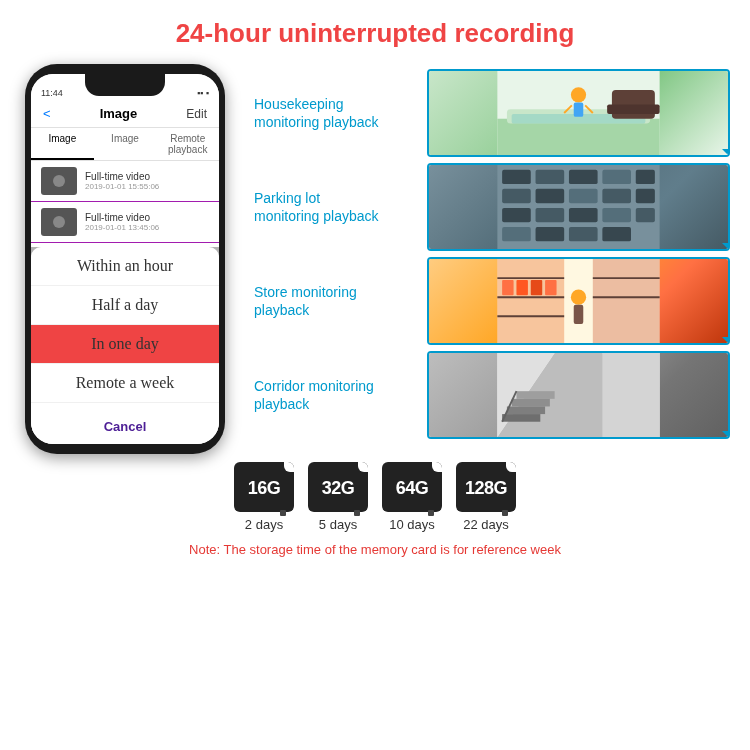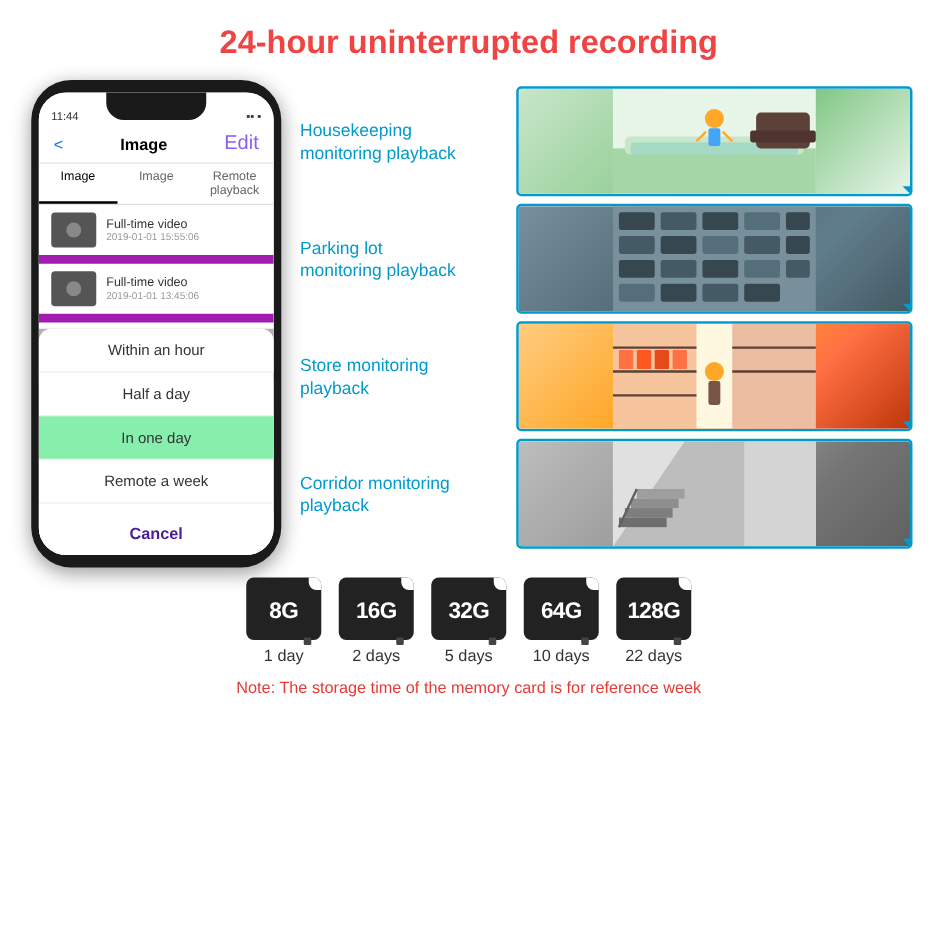--- a/index.html
+++ b/index.html
@@ -21,21 +21,21 @@
       font-size: 26px;
       font-weight: bold;
       color: #ef4444;
     }
 
     
     .main-area {
       display: flex;
       flex-direction: row;
       padding: 0 20px;
-      gap: 10px;
+      gap: 24px;
       margin-top: 5px;
     }
 
     
     .phone-container {
       width: 210px;
       flex-shrink: 0;
       position: relative;
     }
     .phone-outer {
@@ -86,22 +86,22 @@
     .phone-nav-bar .back-arrow {
       color: #007AFF;
       font-size: 13px;
     }
     .phone-nav-bar .title {
       font-size: 13px;
       font-weight: 600;
       color: #000;
     }
     .phone-nav-bar .edit {
-      color: #8b5cf6;
-      font-size: 16px;
+      color: #404040;
+      font-size: 12px;
     }
     .phone-tabs {
       background: #fff;
       display: flex;
       border-bottom: 1px solid #e0e0e0;
     }
     .phone-tab {
       flex: 1;
       text-align: center;
       font-size: 10px;
@@ -112,21 +112,21 @@
       color: #000;
       border-bottom: 2px solid #000;
     }
     .phone-video-list {
       background: #fff;
     }
     .video-item {
       display: flex;
       align-items: center;
       padding: 6px 10px;
-      border-bottom: 7px solid #a21caf;
+      border-bottom: 1px solid #a21caf;
       gap: 8px;
     }
     .video-thumb {
       width: 36px;
       height: 28px;
       background: #555;
       border-radius: 3px;
       display: flex;
       align-items: center;
       justify-content: center;
@@ -160,26 +160,27 @@
       z-index: 5;
     }
     .dropdown-menu {
       background: #fff;
       border-radius: 10px 10px 0 0;
       overflow: hidden;
     }
     .dropdown-item {
       text-align: center;
       padding: 10px;
-      font-size: 12px;
+      font-size: 16px;
       color: #333;
       border-bottom: 1px solid #f0f0f0;
+      font-family: Liberation Serif, serif;
     }
     .dropdown-item.highlighted {
-      background: #86efac;
+      background: #ef4444;
     }
     .dropdown-cancel {
       background: #fff;
       text-align: center;
       padding: 10px;
       font-size: 13px;
       font-weight: 600;
       color: #4c1d95;
       margin-top: 6px;
     }
@@ -498,27 +499,20 @@
         <div class="photo-arrow"></div>
       </div>
     </div>
 
   </div>
 </div>
 
 <div class="storage-section">
   <div class="storage-cards">
 
-    <div class="storage-card-item">
-      <div class="sd-card">
-        <div class="sd-notch"></div>
-        <span class="sd-label">8G</span>
-      </div>
-      <div class="storage-days">1 day</div>
-    </div>
 
     <div class="storage-card-item">
       <div class="sd-card">
         <div class="sd-notch"></div>
         <span class="sd-label">16G</span>
       </div>
       <div class="storage-days">2 days</div>
     </div>
 
     <div class="storage-card-item">

